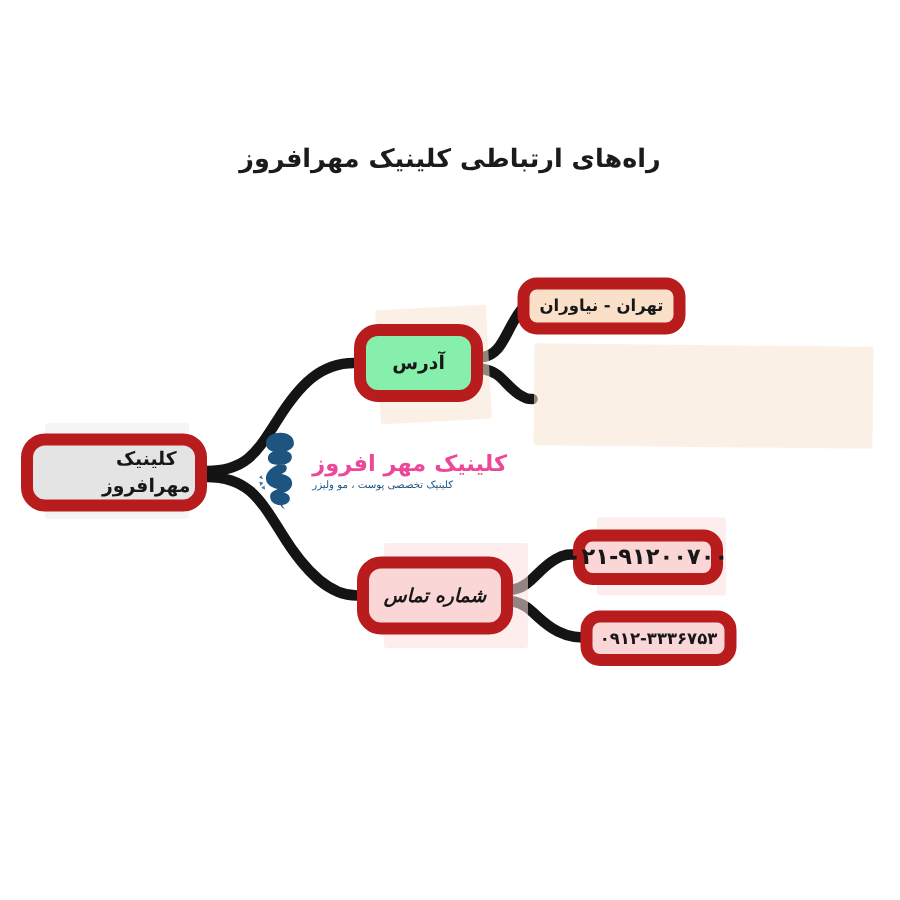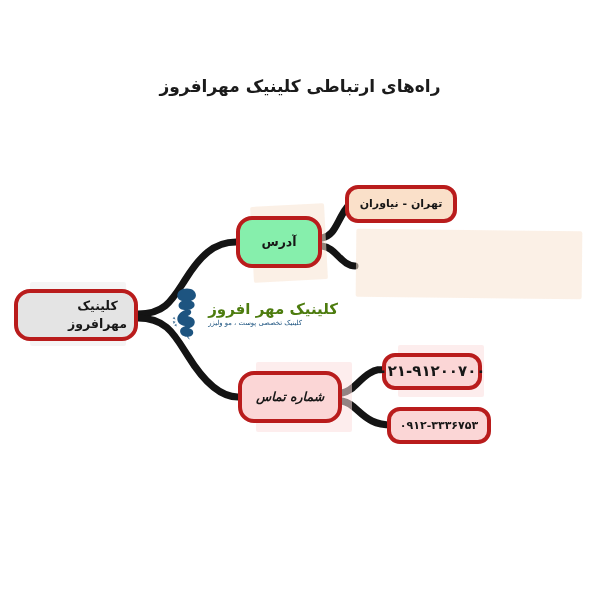--- a/index.html
+++ b/index.html
@@ -19,21 +19,21 @@
   #canvas {
     position: absolute;
     inset: 0;
     width: 600px;
     height: 600px;
   }
 
   
   .page-title {
     position: absolute;
-    top: 76px;
+    top: 96px;
     left: 0;
     width: 600px;
     text-align: center;
     font-size: 17px;
     font-weight: bold;
     color: #1b1b1b;
     direction: rtl;
     letter-spacing: 0px;
   }
 
@@ -44,21 +44,21 @@
     left: 0;
     width: 600px;
     height: 600px;
     pointer-events: none;
   }
 
   
   .node {
     position: absolute;
     box-sizing: border-box;
-    border: 4px solid #b91c1c;
+    border: 8px solid #b91c1c;
     display: flex;
     align-items: center;
     justify-content: center;
     text-align: center;
     direction: rtl;
     color: #171717;
     font-weight: bold;
     line-height: 1.45;
     z-index: 3;
   }
@@ -161,21 +161,21 @@
   .wm-text {
     display: flex;
     flex-direction: column;
     align-items: flex-end;
     justify-content: center;
     padding-top: 2px;
   }
   .wm-title {
     font-size: 15px;
     font-weight: bold;
-    color: #4d7c0f;
+    color: #ec4899;
     line-height: 1.15;
     white-space: nowrap;
   }
   .wm-sub {
     font-size: 6.8px;
     color: #1d5480;
     line-height: 1.2;
     white-space: nowrap;
     margin-top: 1px;
   }

